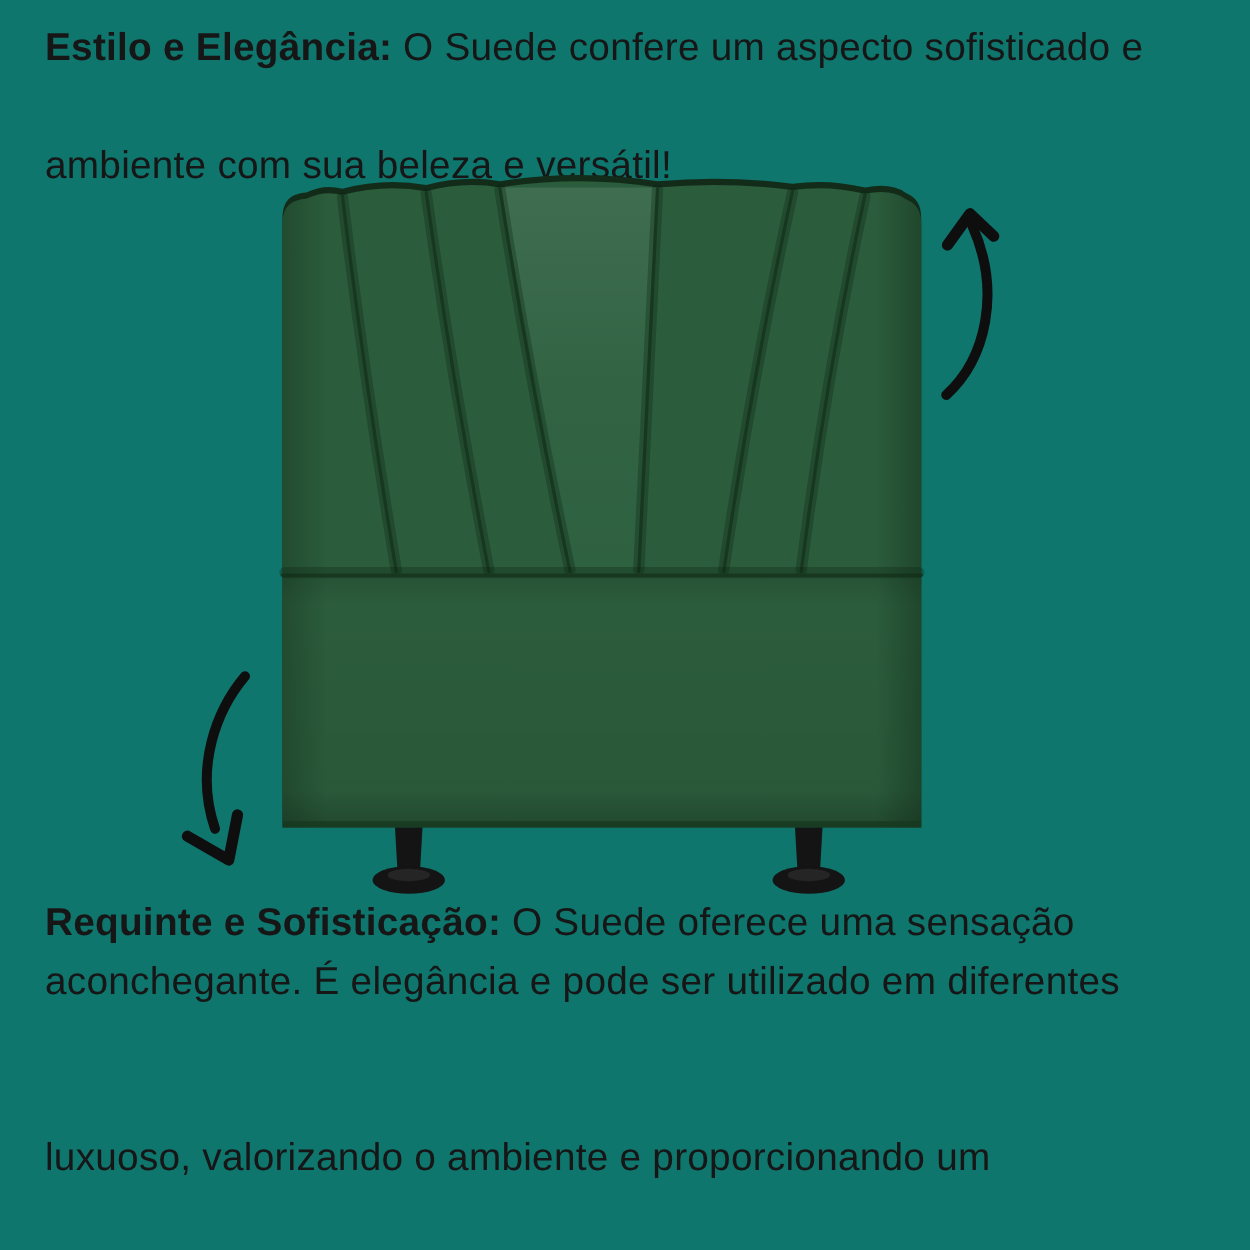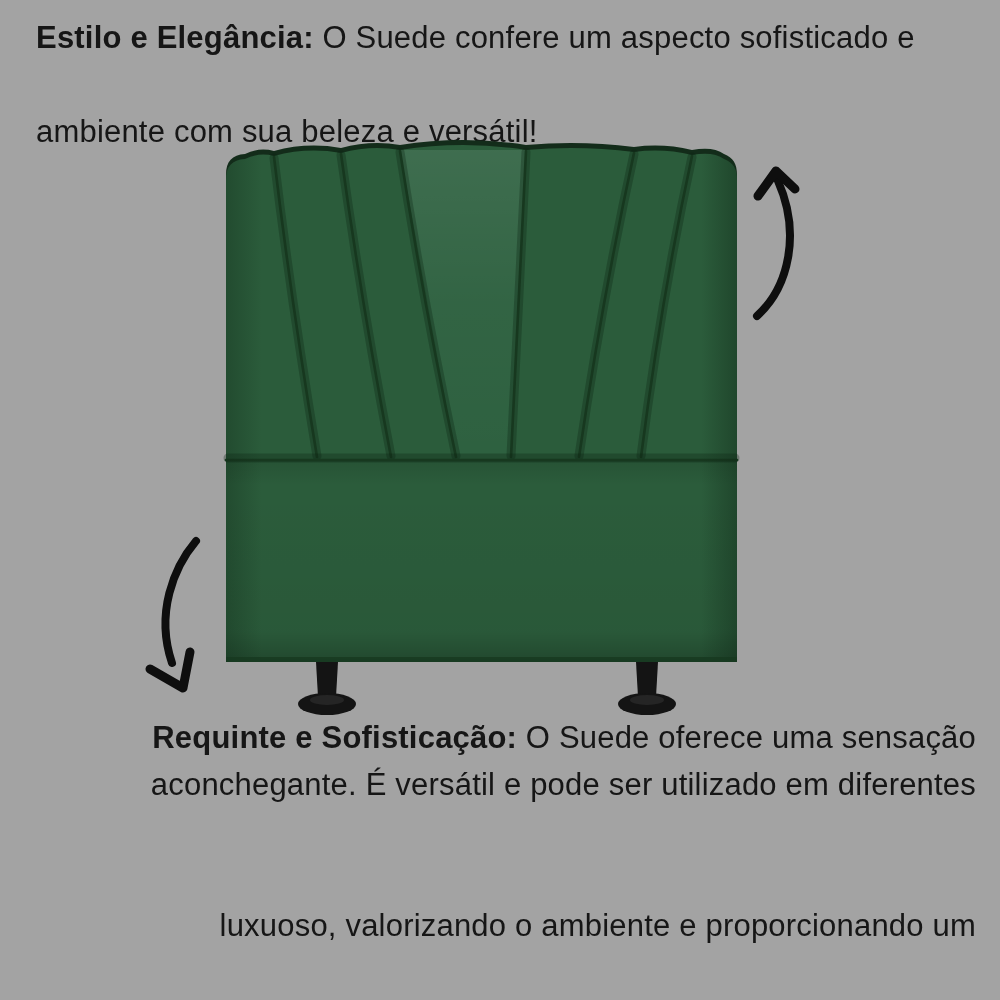--- a/index.html
+++ b/index.html
@@ -4,21 +4,21 @@
 <style>
   html, body {
     margin: 0;
     padding: 0;
     background: #ffffff;
   }
   .canvas {
     position: relative;
     width: 1000px;
     height: 1000px;
-    background: #a3a3a3;
+    background: #0f766e;
     overflow: hidden;
     font-family: "Liberation Sans", sans-serif;
     color: #161616;
   }
   .para {
     position: absolute;
     left: 36px;
     right: 24px;
     margin: 0;
     font-size: 31px;
@@ -26,21 +26,21 @@
     letter-spacing: 0.2px;
     color: #161616;
   }
   .para span { white-space: nowrap; }
   .para strong {
     font-weight: 700;
     margin-right: 0.28em;
     letter-spacing: 0.2px;
   }
   .para-top { top: 14px; }
-  .para-bottom { top: 714px; text-align: right; }
+  .para-bottom { top: 714px; }
   .illustration {
     position: absolute;
     left: 0;
     top: 0;
     width: 1000px;
     height: 1000px;
   }
   
   .seam-soft {
     fill: none;
@@ -178,19 +178,19 @@
     </g>
 
     <g>
       <path class="arrow-stroke" d="M 196 541 C 174 567 155 613 172 663"></path>
       <path class="arrow-head" d="M 150 669 L 183 688 L 190 652"></path>
     </g>
   </svg>
 
   <p class="para para-bottom">
     <strong>Requinte e Sofisticação:</strong><span>O Suede oferece uma sensação</span><br>
-    <span>aconchegante. É versátil e pode ser utilizado em diferentes</span><br>
+    <span>aconchegante. É elegância e pode ser utilizado em diferentes</span><br>
     <br>
     <br>
     <span>luxuoso, valorizando o ambiente e proporcionando um</span><br>
   </p>
 
 </div>
 
 </body></html>

